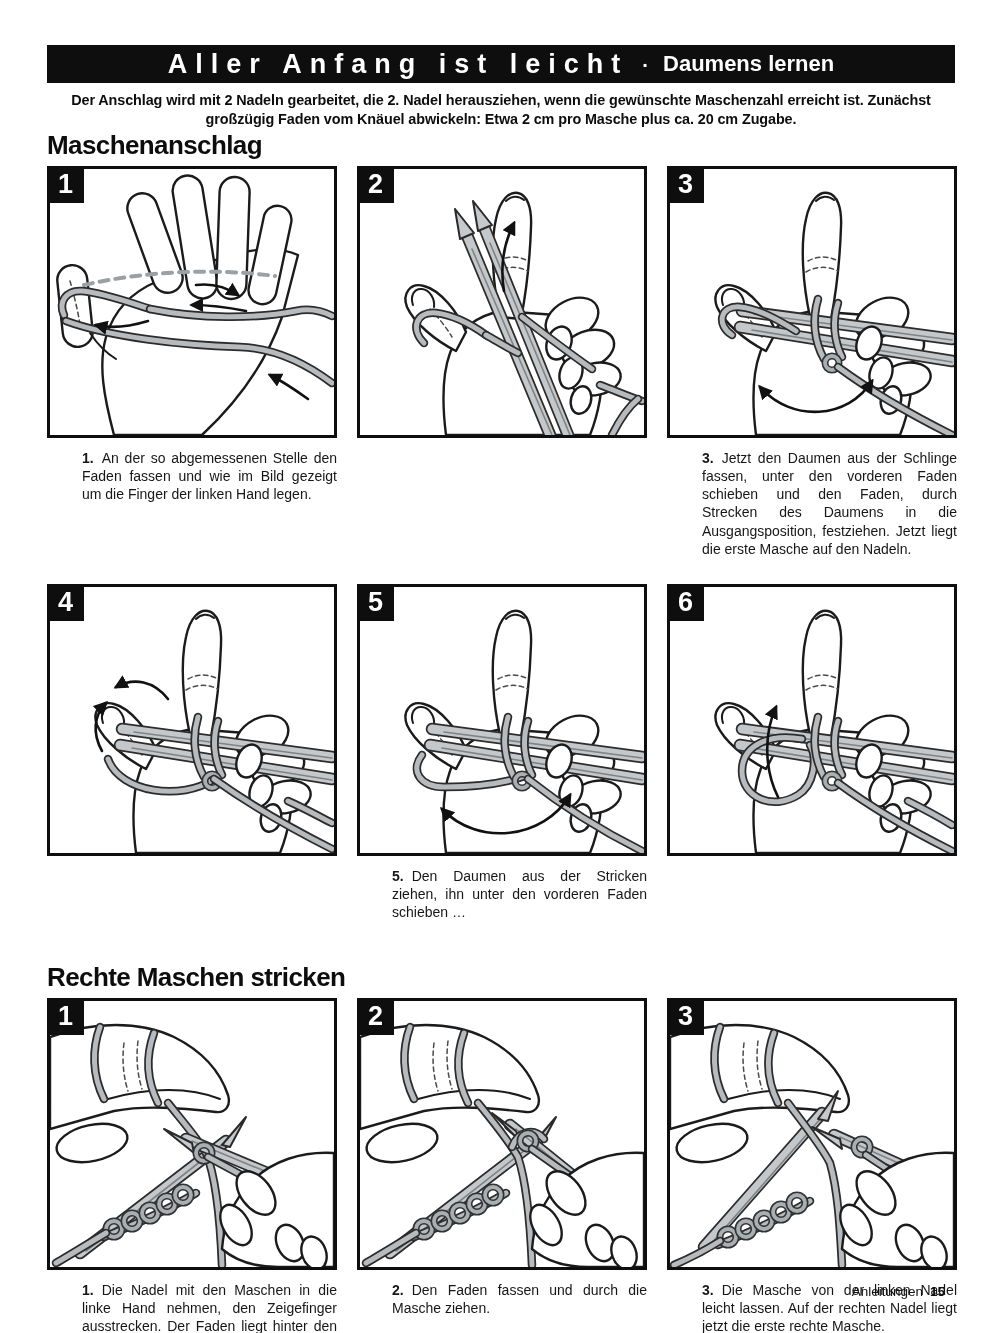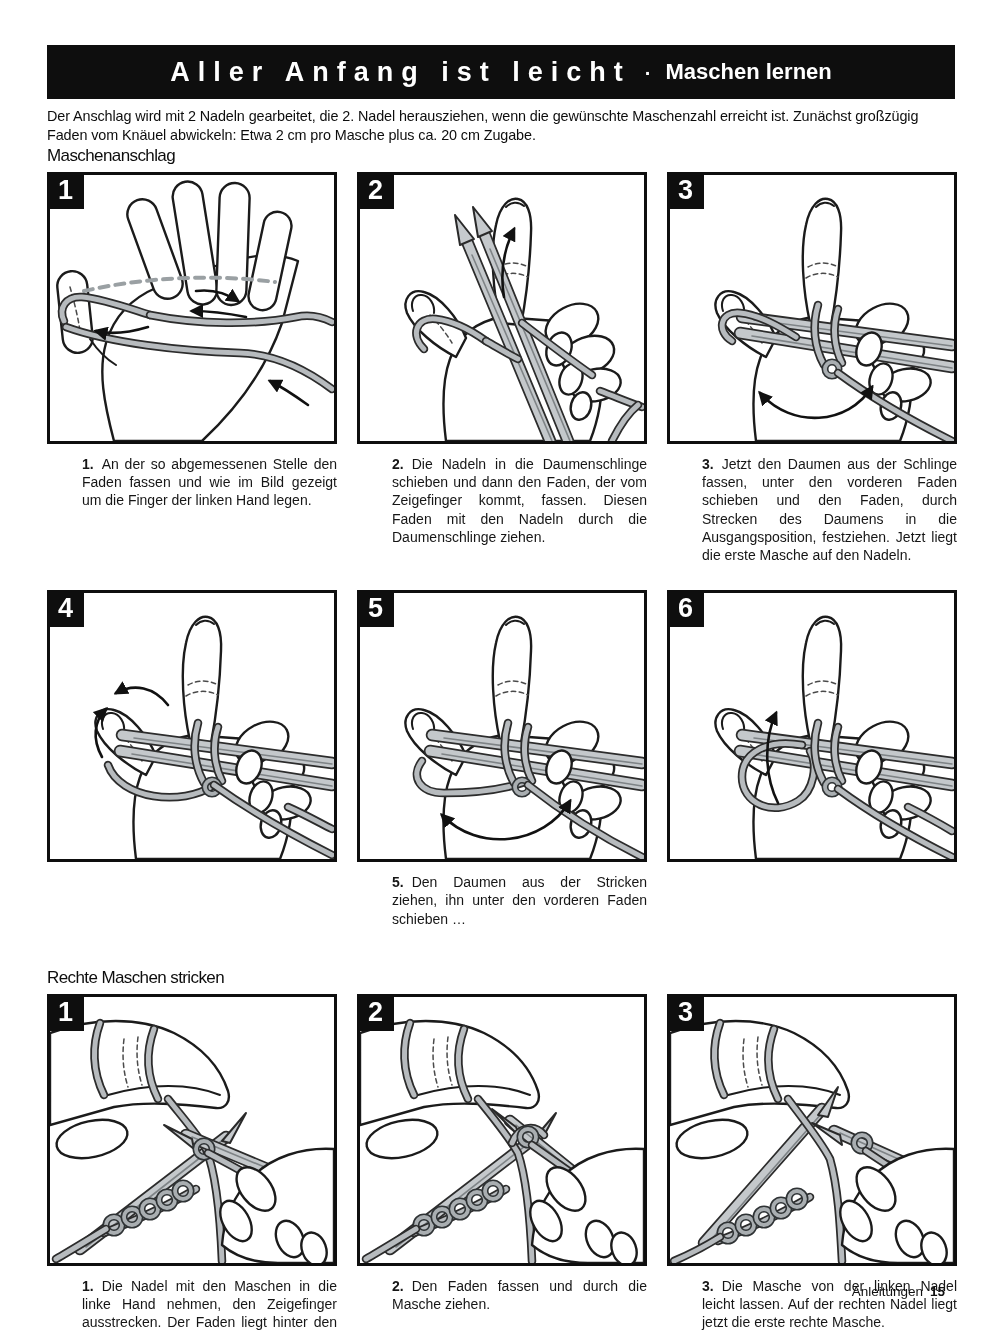--- a/index.html
+++ b/index.html
@@ -6,36 +6,36 @@
   body{
     width:1000px;height:1333px;position:relative;overflow:hidden;
     background:#ffffff;color:#111;
     font-family:"Liberation Sans", sans-serif;
     -webkit-font-smoothing:antialiased;
   }
   .page{position:absolute;inset:0;padding:45px 45px 0 47px;}
 
   
   .titlebar{
-    height:54px;background:#0e0e0e;display:flex;align-items:center;
+    height:38px;background:#0e0e0e;display:flex;align-items:center;
     justify-content:center;gap:14px;margin-bottom:8px;
   }
   .title-main{color:#fff;font-weight:700;font-size:27px;letter-spacing:8px;white-space:nowrap;}
   .title-dot{color:#fff;font-weight:700;font-size:20px;position:relative;top:1px;}
   .title-sub{color:#fff;font-weight:700;font-size:22px;white-space:nowrap;}
 
   
   .intro{
-    font-weight:400;font-size:14.4px;line-height:1.33;letter-spacing:-0.1px;
-    margin:0 0 2px 0;color:#0d0d0d;text-align:left;
+    font-weight:700;font-size:14.4px;line-height:1.33;letter-spacing:-0.1px;
+    margin:0 0 2px 0;color:#0d0d0d;text-align:center;
   }
 
   
   .sechead{
-    font-size:17px;font-weight:400;letter-spacing:-0.6px;color:#0d0d0d;
+    font-size:26px;font-weight:700;letter-spacing:-0.6px;color:#0d0d0d;
     margin:2px 0 6px 0;line-height:1.1;
   }
 
   
   .figgrid{display:grid;grid-template-columns:repeat(3,290px);column-gap:20px;row-gap:12px;}
   .figcell{display:flex;flex-direction:column;}
   .figbox{
     position:relative;height:266px;border:3px solid #0e0e0e;background:#fff;
     box-sizing:content-box;
   }
@@ -158,21 +158,21 @@
         <circle class="ri" cx="133" cy="194" r="8"></circle>
     </g>
   </defs>
 </svg>
 
 <div class="page">
 
   <div class="titlebar">
     <span class="title-main">Aller Anfang ist leicht</span>
     <span class="title-dot">·</span>
-    <span class="title-sub">Maschen lernen</span>
+    <span class="title-sub">Daumens lernen</span>
   </div>
 
   <p class="intro">Der Anschlag wird mit 2 Nadeln gearbeitet, die 2. Nadel herausziehen, wenn die gewünschte Maschenzahl erreicht ist. Zunächst großzügig Faden vom Knäuel abwickeln: Etwa 2 cm pro Masche plus ca. 20 cm Zugabe.</p>
 
   <div class="sechead">Maschenanschlag</div>
 
   <div class="figgrid">
 
     <div class="figcell">
       <div class="figbox">
@@ -225,21 +225,20 @@
             <path class="yo" d="M240 216 C256 222 270 228 282 232"></path>
             <path class="yi" d="M240 216 C256 222 270 228 282 232"></path>
             <path class="yo" d="M252 266 C260 250 268 238 278 230"></path>
             <path class="yi" d="M252 266 C260 250 268 238 278 230"></path>
           </g>
           <g>
             <path class="arr" d="M144 122 C140 98 144 74 154 54" marker-end="url(#ah)"></path>
           </g>
         </svg>
       </div>
-      <p class="caption"><span class="cap-num">2.</span><span>Die Nadeln in die Daumenschlinge schieben und dann den Faden, der vom Zeigefinger kommt, fassen. Diesen Faden mit den Nadeln durch die Daumenschlinge ziehen.</span></p>
     </div>
 
     <div class="figcell">
       <div class="figbox">
         <div class="badge">3</div>
         <svg viewBox="0 0 284 266" role="img">
           <use href="#pose-fingerup"></use>
           <use href="#needles-horiz"></use>
           <use href="#fist-tips"></use>
           <g>

